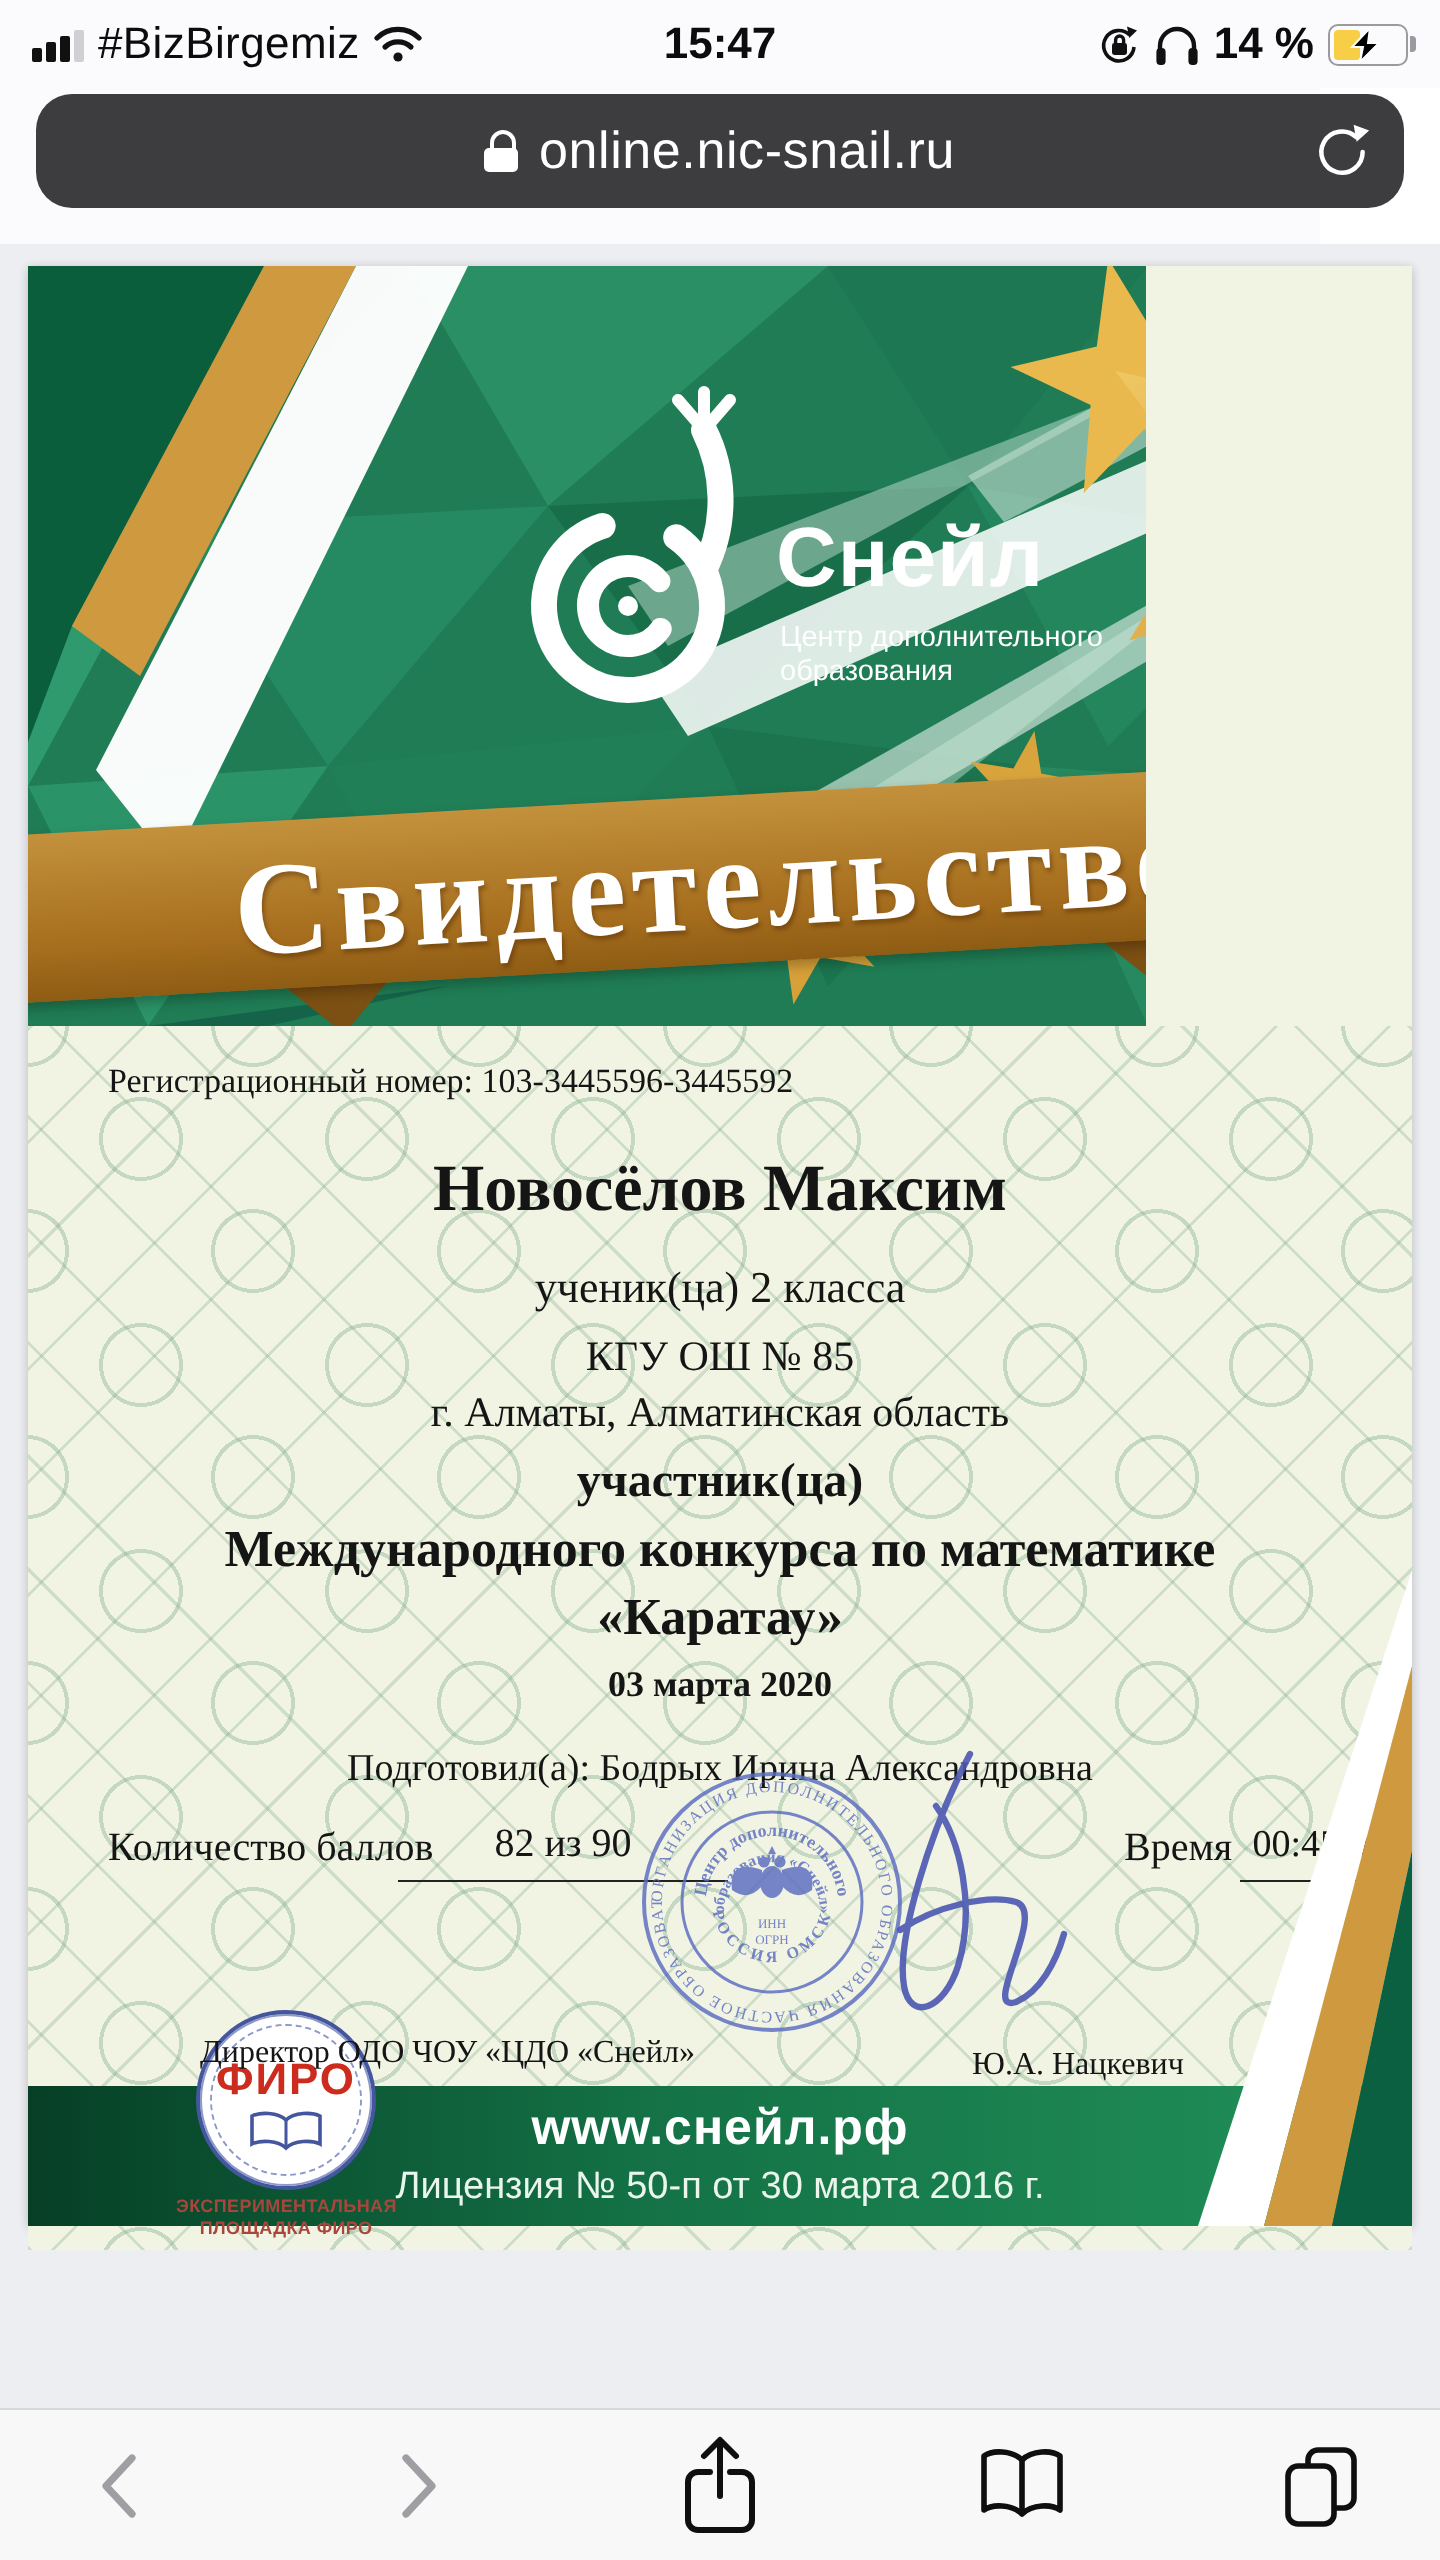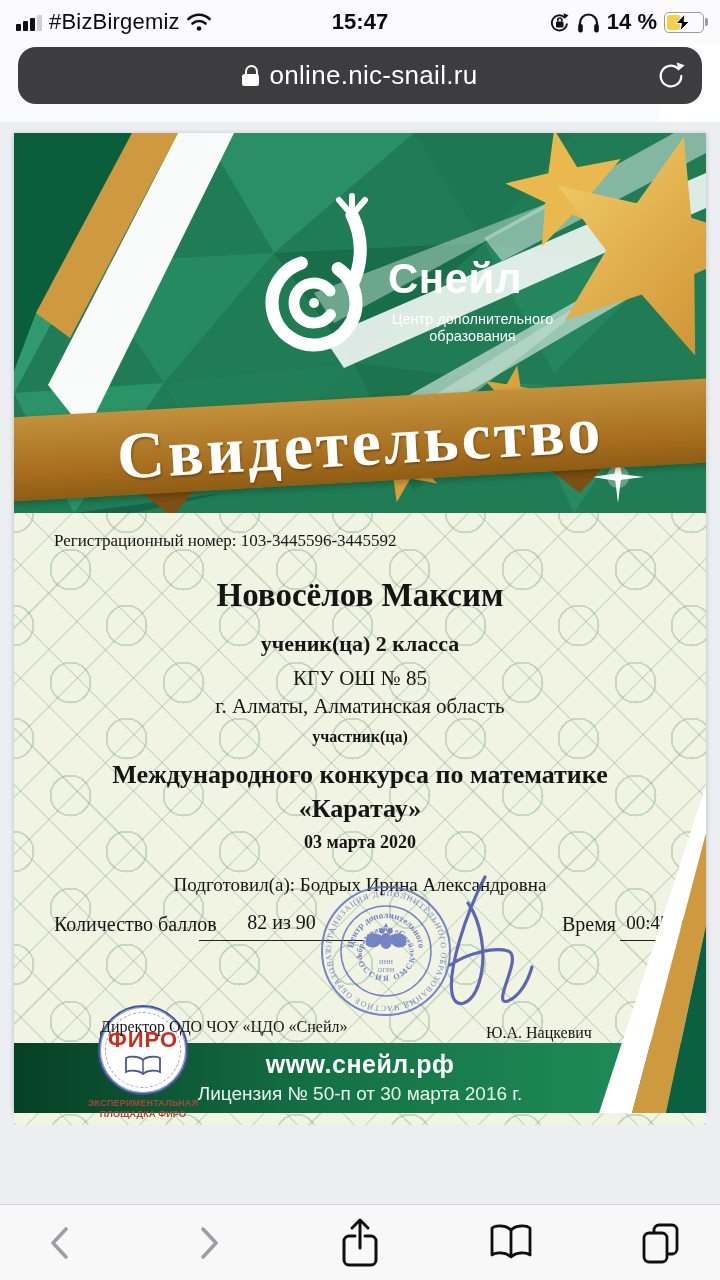--- a/index.html
+++ b/index.html
@@ -30,21 +30,21 @@
   .lock .shackle{position:absolute;left:3px;top:0;width:9px;height:10px;border:2.5px solid #fff;border-bottom:none;border-radius:7px 7px 0 0;}
   .lock .bodyp{position:absolute;left:0;bottom:0;width:17px;height:12px;background:#fff;border-radius:2.5px;}
   .reload{position:absolute;right:16px;top:14px;width:30px;height:30px;}
 
   
   .page{position:absolute;left:0;top:122px;width:720px;height:1082px;background:#edeef2;}
   .certificate{position:absolute;left:14px;top:11px;width:692px;height:980px;background:#f1f4e3;
                box-shadow:0 1px 5px rgba(0,0,0,.22);}
 
   
-  .cert-header{position:absolute;left:0;top:0;width:692px;height:380px;overflow:hidden;text-align:center;}
+  .cert-header{position:absolute;left:0;top:0;width:559px;height:380px;overflow:hidden;}
   .logo-name{position:absolute;left:374px;top:122px;color:#fff;font-size:42px;font-weight:700;letter-spacing:.5px;}
   .logo-sub{position:absolute;left:376px;top:178px;width:165px;color:#fff;font-size:14.5px;line-height:17px;}
   .tail{position:absolute;background:#7c4f12;}
   .tail-l{left:112px;top:338px;width:84px;height:46px;clip-path:polygon(0 20%,100% 0,55% 100%);}
   .tail-r{left:520px;top:314px;width:88px;height:46px;clip-path:polygon(0 22%,100% 0,52% 100%);}
   .banner-band{position:absolute;left:-8px;top:265px;width:708px;height:84px;
                background:linear-gradient(180deg,#c3913c 0%,#a56d1d 70%,#8e5c14 100%);
                transform:rotate(-3.2deg);box-shadow:0 3px 6px rgba(0,0,0,.25);}
   .banner-text{position:absolute;left:0;top:268px;width:692px;height:84px;display:flex;align-items:center;justify-content:center;
                transform:rotate(-3.2deg);font-family:"Liberation Serif",serif;font-weight:700;font-size:66px;color:#fff;
@@ -57,24 +57,24 @@
       repeating-linear-gradient(45deg, rgba(125,170,135,.30) 0 1.5px, transparent 1.5px 40px),
       repeating-linear-gradient(-45deg, rgba(125,170,135,.30) 0 1.5px, transparent 1.5px 40px),
       radial-gradient(circle, transparent 0 19px, rgba(125,170,135,.38) 19px 21px, transparent 21px),
       radial-gradient(circle, transparent 0 19px, rgba(125,170,135,.38) 19px 21px, transparent 21px);
     background-size:auto,auto,113px 113px,113px 113px;
     background-position:0 0,0 0,0 0,56px 56px;
     font-family:"Liberation Serif",serif;color:#151515;}
   .ln{position:absolute;left:0;width:692px;text-align:center;}
   .reg-number{position:absolute;left:40px;top:18px;font-size:17px;}
   .r-name{top:64px;font-size:33px;font-weight:700;}
-  .r-grade{top:118px;font-size:22px;font-weight:700;}
+  .r-grade{top:118px;font-size:22px;font-weight:400;}
   .r-school{top:153px;font-size:21px;}
   .r-city{top:181px;font-size:21px;}
-  .r-part{top:215px;font-size:16px;font-weight:700;}
+  .r-part{top:215px;font-size:24px;font-weight:700;}
   .r-contest1{top:247px;font-size:26px;font-weight:700;}
   .r-contest2{top:281px;font-size:26px;font-weight:700;}
   .r-date{top:319px;font-size:18px;font-weight:700;}
   .r-prep{top:361px;font-size:19px;}
   .score-label{position:absolute;left:40px;top:400px;font-size:20px;}
   .score-line{position:absolute;left:185px;top:385px;width:165px;height:43px;border-bottom:1.5px solid #222;
               text-align:center;font-size:20px;padding-top:13px;box-sizing:border-box;}
   .time-label{position:absolute;left:548px;top:400px;font-size:20px;}
   .time-line{position:absolute;left:606px;top:385px;width:80px;height:43px;border-bottom:1.5px solid #222;
              text-align:center;font-size:19px;padding-top:14px;box-sizing:border-box;}

